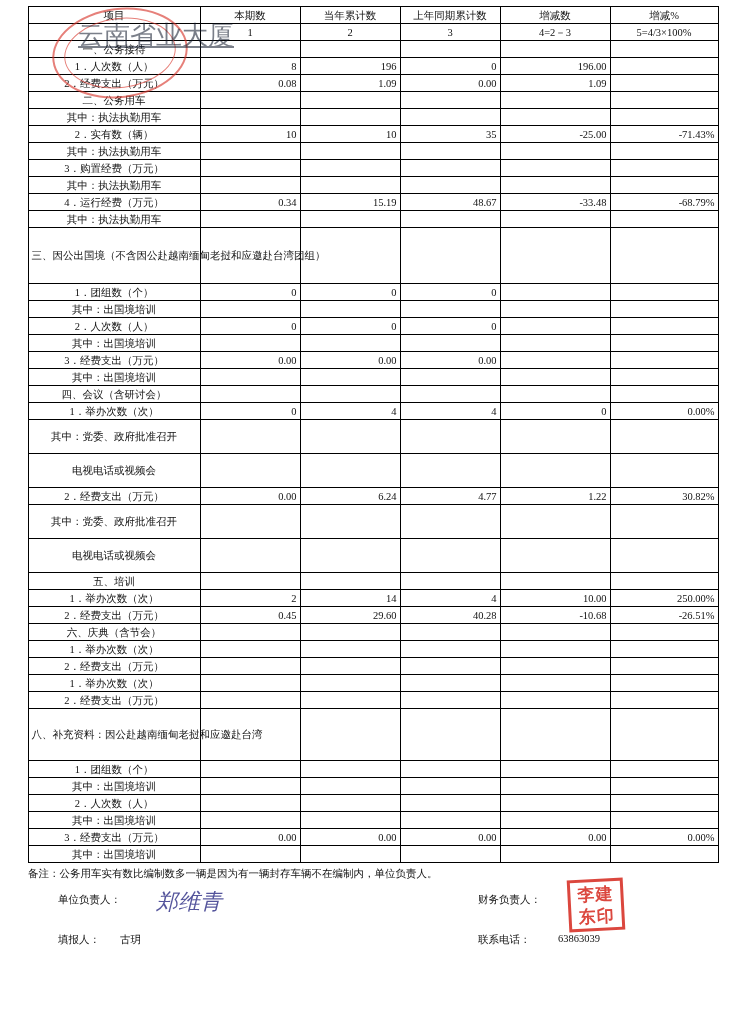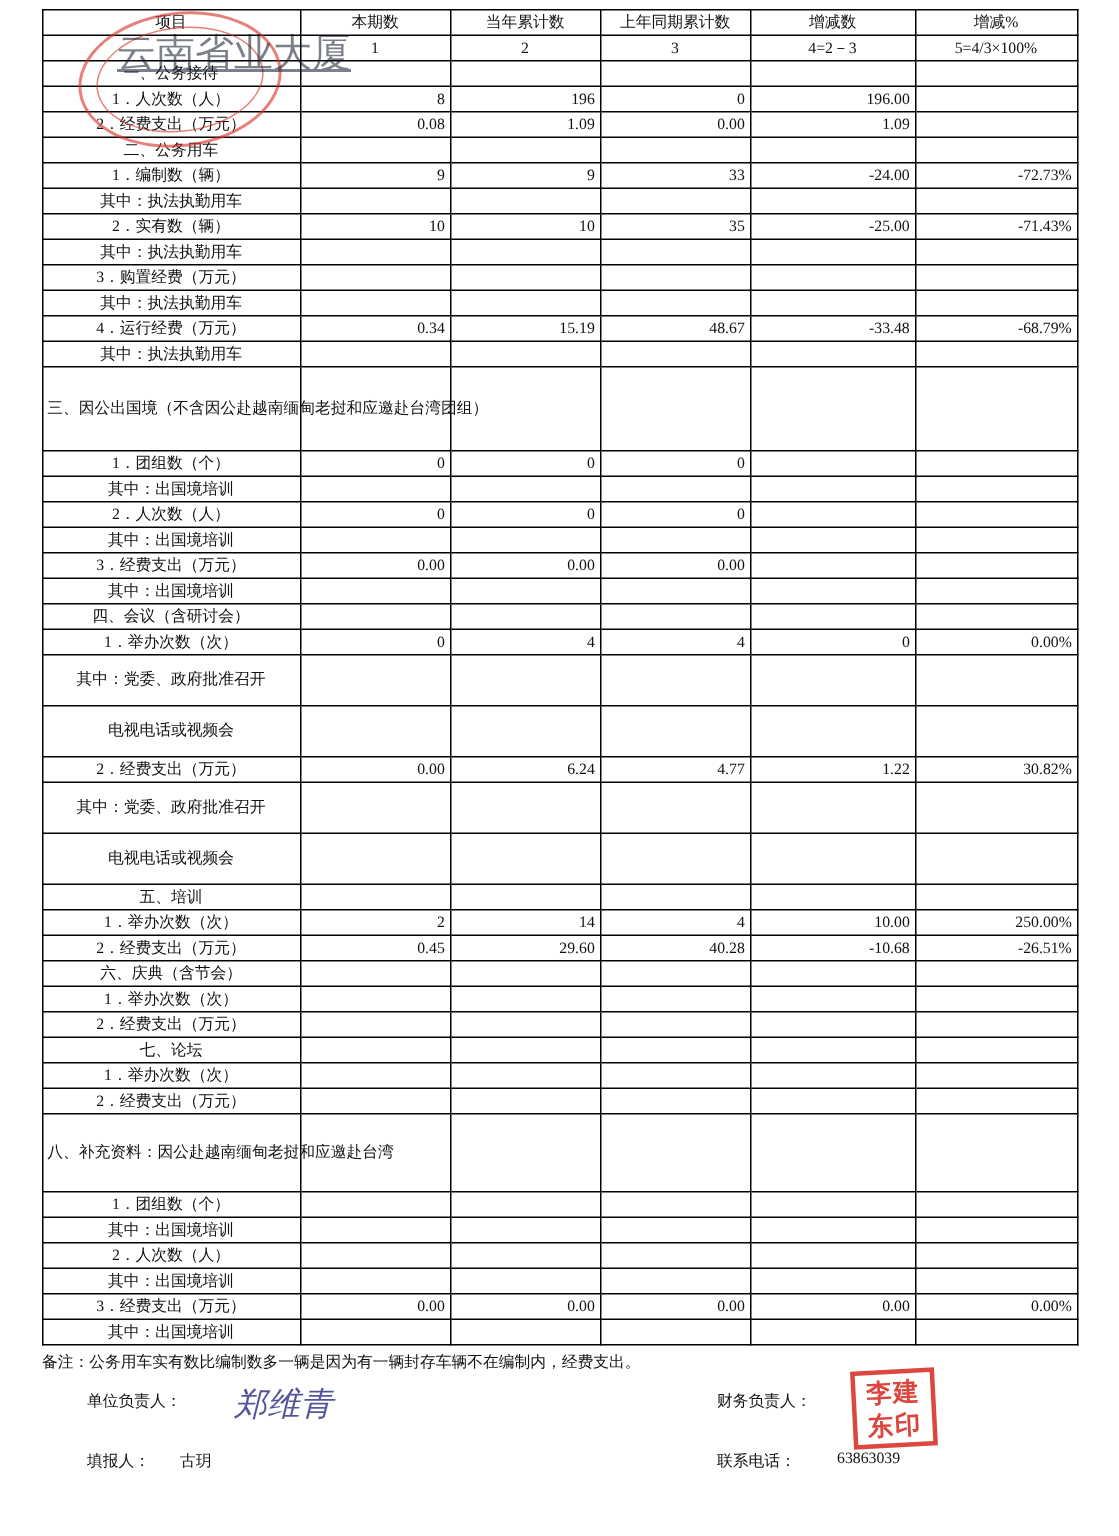--- a/index.html
+++ b/index.html
@@ -249,28 +249,20 @@
         </tr>
         <tr>
           <td class="label sec">二、公务用车</td>
           <td class="val"></td>
           <td class="val"></td>
           <td class="val"></td>
           <td class="val"></td>
           <td class="val"></td>
         </tr>
         <tr>
-          <td class="label indent1">1．编制数（辆）</td>
-          <td class="val">9</td>
-          <td class="val">9</td>
-          <td class="val">33</td>
-          <td class="val">-24.00</td>
-          <td class="val">-72.73%</td>
-        </tr>
-        <tr>
           <td class="label indent2">其中：执法执勤用车</td>
           <td class="val"></td>
           <td class="val"></td>
           <td class="val"></td>
           <td class="val"></td>
           <td class="val"></td>
         </tr>
         <tr>
           <td class="label indent1">2．实有数（辆）</td>
           <td class="val">10</td>
@@ -473,28 +465,20 @@
         </tr>
         <tr>
           <td class="label indent1">2．经费支出（万元）</td>
           <td class="val"></td>
           <td class="val"></td>
           <td class="val"></td>
           <td class="val"></td>
           <td class="val"></td>
         </tr>
         <tr>
-          <td class="label sec">七、论坛</td>
-          <td class="val"></td>
-          <td class="val"></td>
-          <td class="val"></td>
-          <td class="val"></td>
-          <td class="val"></td>
-        </tr>
-        <tr>
           <td class="label indent1">1．举办次数（次）</td>
           <td class="val"></td>
           <td class="val"></td>
           <td class="val"></td>
           <td class="val"></td>
           <td class="val"></td>
         </tr>
         <tr>
           <td class="label indent1">2．经费支出（万元）</td>
           <td class="val"></td>
@@ -556,21 +540,21 @@
           <td class="val"></td>
           <td class="val"></td>
           <td class="val"></td>
           <td class="val"></td>
           <td class="val"></td>
         </tr>
       </tbody>
   </table>
 
   <div class="footer">
-    <div class="note">备注：公务用车实有数比编制数多一辆是因为有一辆封存车辆不在编制内，经费支出。</div>
+    <div class="note">备注：公务用车实有数比编制数多一辆是因为有一辆封存车辆不在编制内，单位负责人。</div>
 
     <div class="sign-row">
       <span class="sign-left">单位负责人：</span>
       <span class="sign-right">财务负责人：</span>
       <span class="hand-sign" style="left:128px; top:-6px;">郑维青</span>
       <div class="stamp-square">
         <span>李建</span><br>
         <span>东印</span>
       </div>
     </div>

